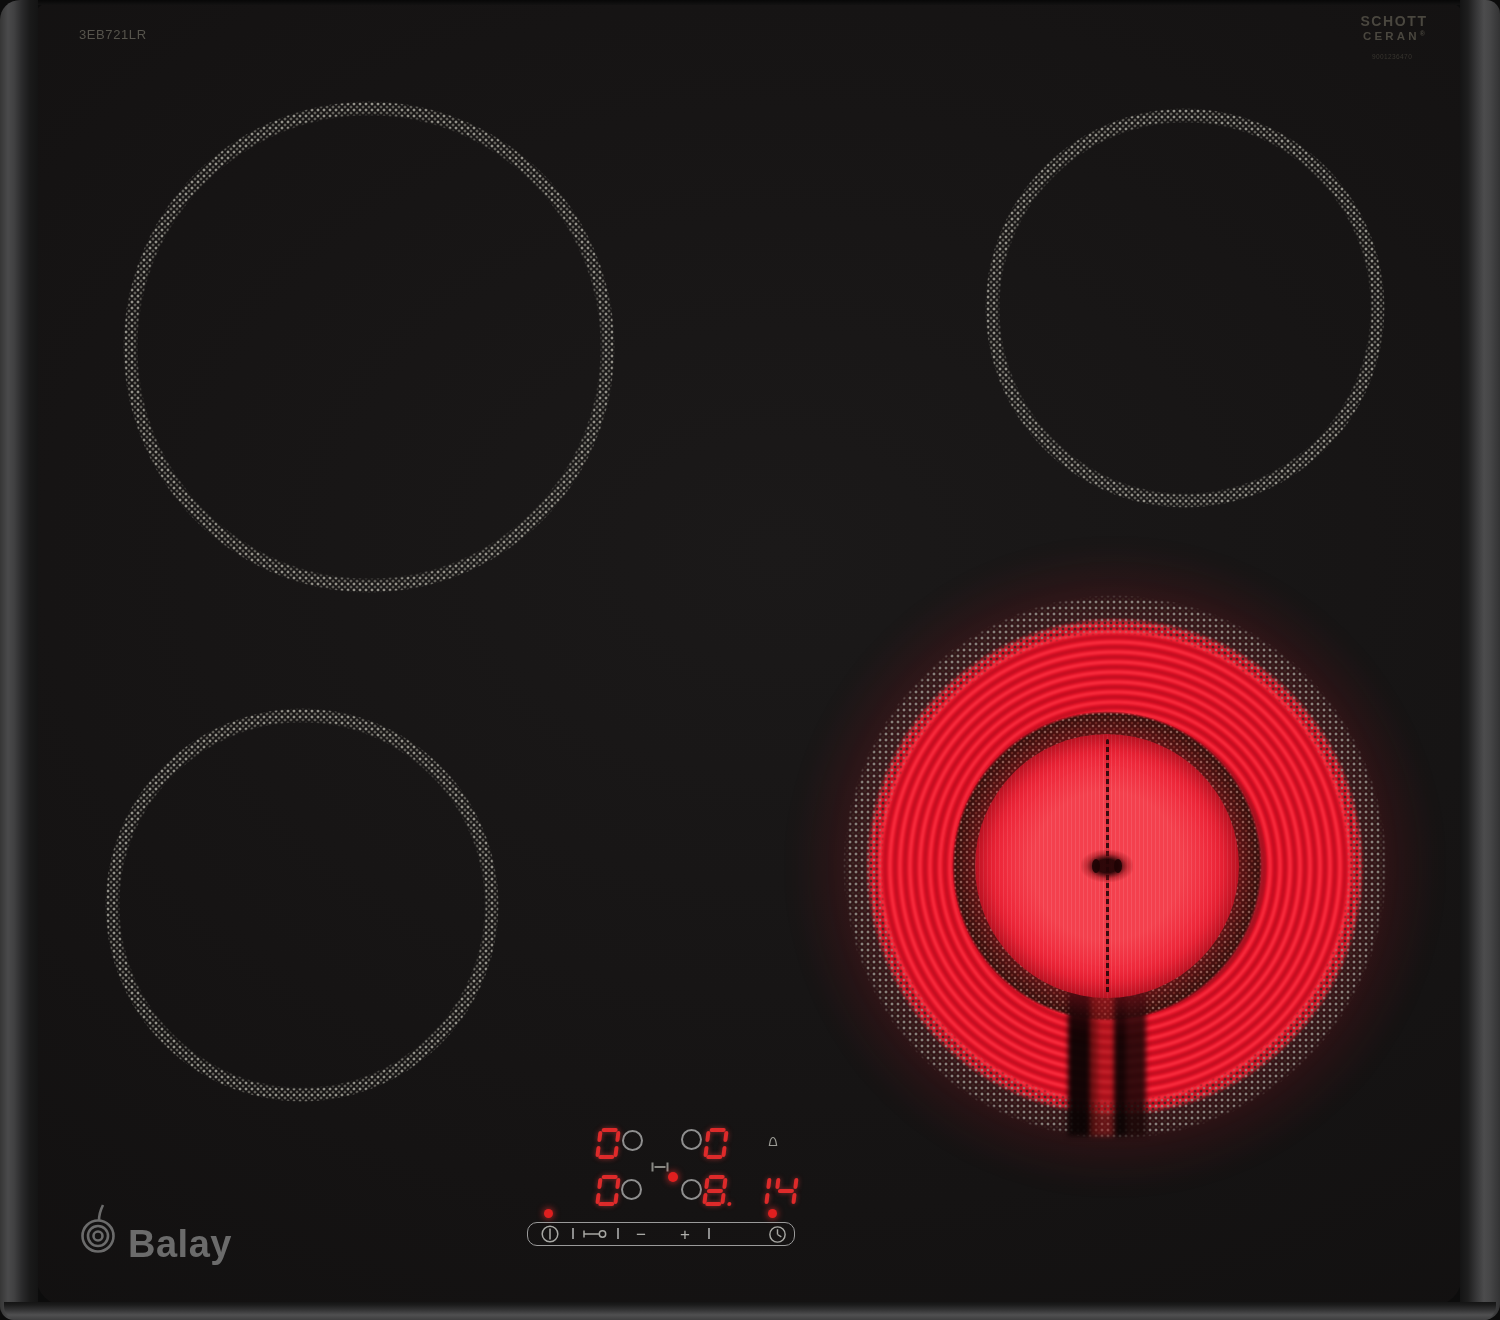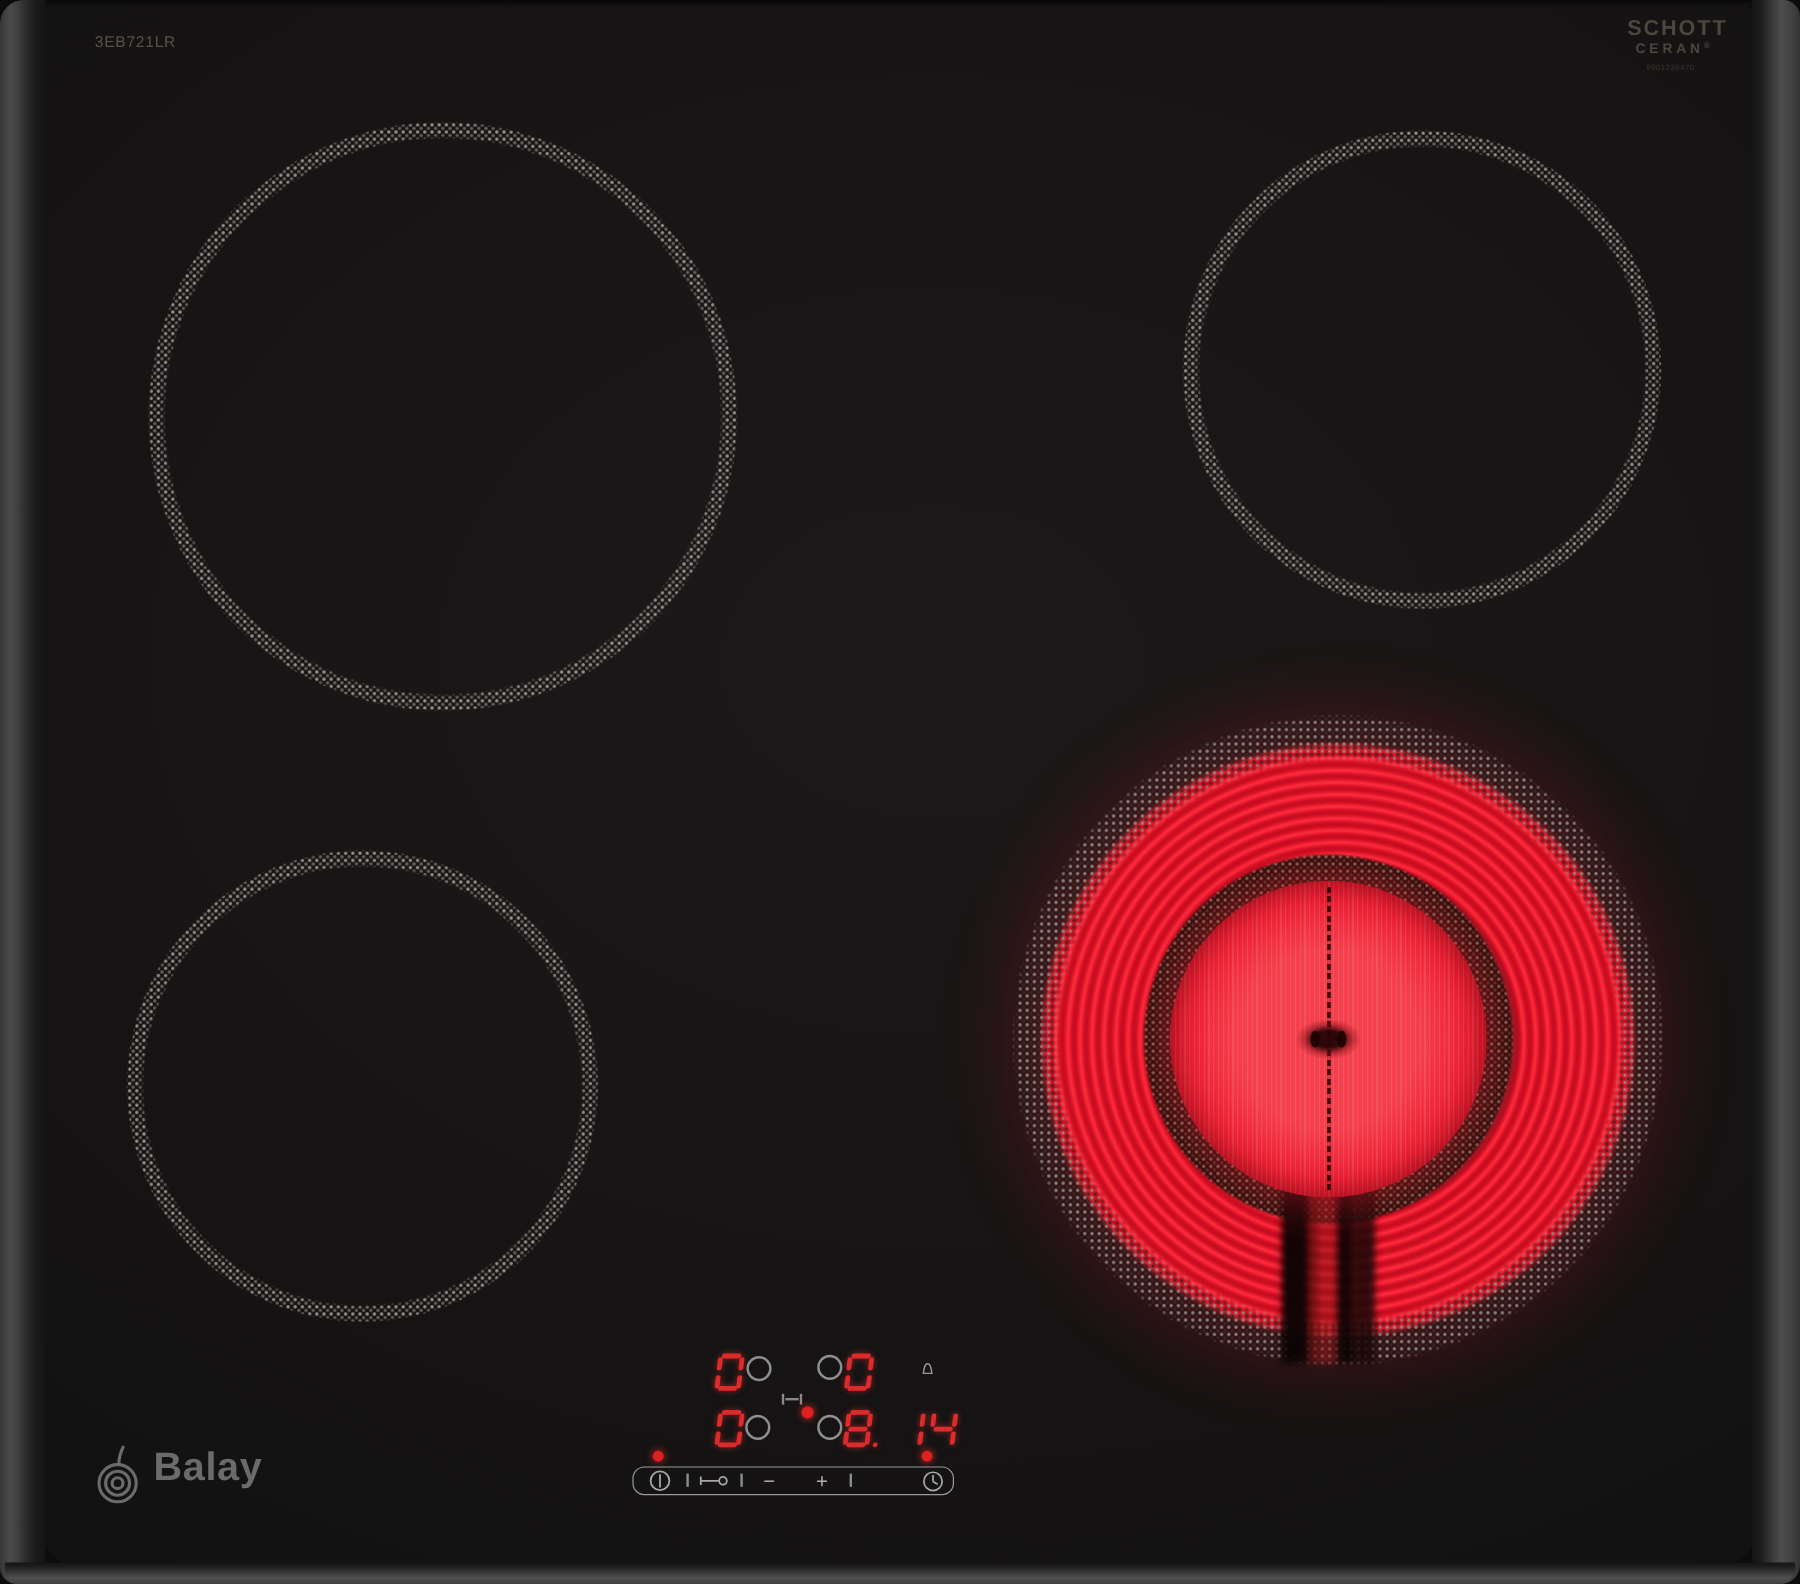--- a/index.html
+++ b/index.html
@@ -64,26 +64,26 @@
     background:repeating-linear-gradient(180deg, rgba(25,2,4,.85) 0 5px, rgba(150,20,25,.35) 5px 8px);}
   .az-hub{position:absolute;left:calc(50% - 26px);top:calc(50% - 16px);width:52px;height:32px;
     background:radial-gradient(ellipse at center, rgba(35,4,5,.95) 0 30%, rgba(120,10,16,.4) 55%, transparent 75%);}
   .az-hub::before,.az-hub::after{content:"";position:absolute;top:9px;width:8px;height:14px;border-radius:50%;
     background:rgba(30,3,4,.9);}
   .az-hub::before{left:11px;} .az-hub::after{right:11px;}
 
   
   .model{position:absolute;left:79px;top:27px;font-size:13px;letter-spacing:.6px;color:#56544c;}
   .schott{position:absolute;left:1356px;top:13px;width:76px;text-align:center;color:#4a473f;}
-  .schott .s1{font-size:18px;font-weight:bold;letter-spacing:1.6px;}
+  .schott .s1{font-size:14px;font-weight:bold;letter-spacing:1.6px;}
   .schott .s2{font-size:11.5px;font-weight:bold;letter-spacing:3.2px;margin-top:1px;white-space:nowrap;}
   .schott .reg{font-size:7px;vertical-align:top;letter-spacing:0;}
   .scode{position:absolute;left:1372px;top:53px;font-size:6.5px;letter-spacing:.4px;color:#38352f;}
   .balay{position:absolute;left:76px;top:1203px;display:flex;align-items:flex-start;}
-  .balay-text{font-size:33px;font-weight:bold;letter-spacing:.5px;color:#6b6b6b;margin-left:6px;margin-top:0;}
+  .balay-text{font-size:38px;font-weight:bold;letter-spacing:.5px;color:#6b6b6b;margin-left:6px;margin-top:20px;}
 
   
   .zsel{position:absolute;width:21px;height:21px;border:2.5px solid #8f8f8f;border-radius:50%;box-sizing:border-box;}
   .rdot{position:absolute;width:9px;height:9px;border-radius:50%;background:#e01f1f;
         box-shadow:0 0 6px 1px rgba(255,50,50,.6);}
   .bell{position:absolute;left:766px;top:1134px;}
   .bridge{position:absolute;left:651px;top:1158px;}
 
   .seg7{position:absolute;display:flex;gap:5px;}
   .d7{position:relative;width:22px;height:31px;transform:skewX(-7deg);}

